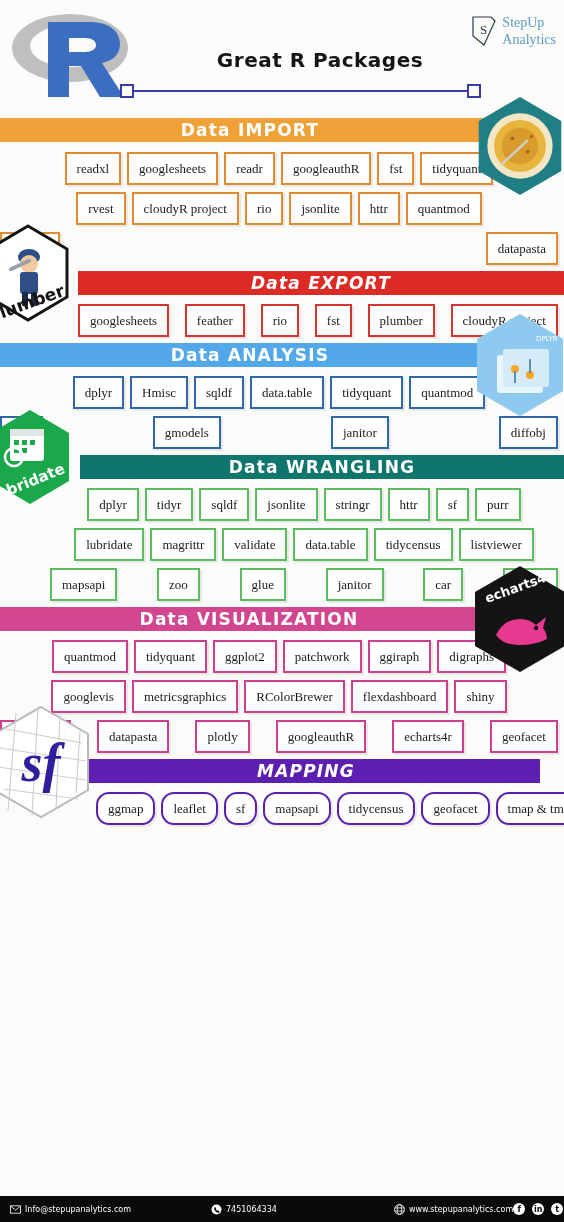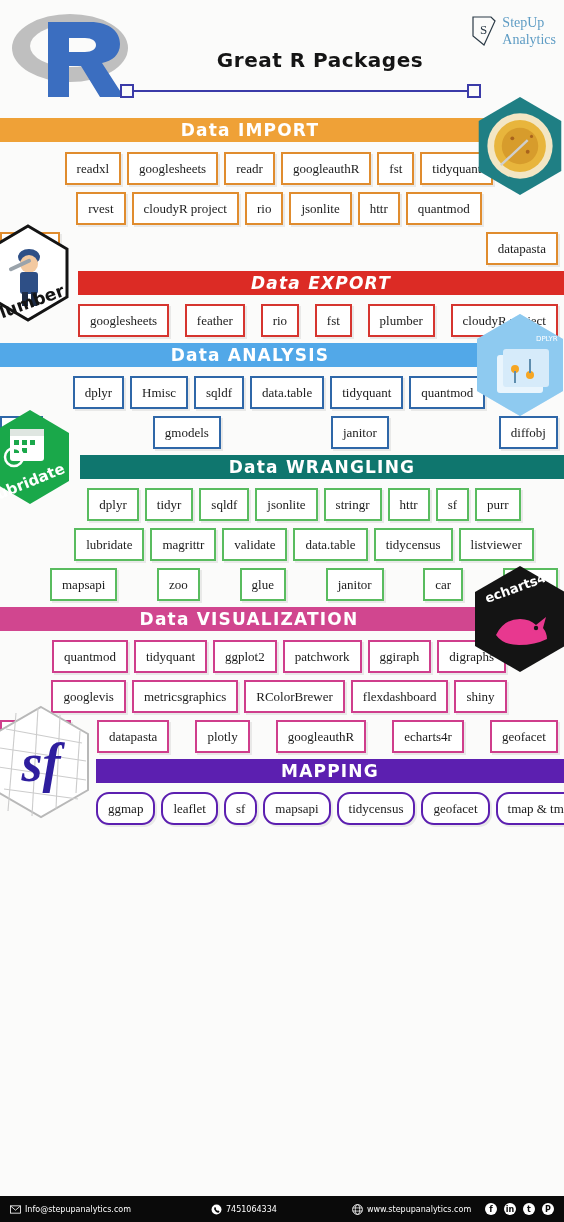--- a/index.html
+++ b/index.html
@@ -119,21 +119,21 @@
   .s-viz .pill { border-color: #cf3e8c; }
   .s-mapping .band { background: #5c1fb0; }
   .s-mapping .pill { border-color: #5c1fb0; border-radius: 13px; }
 
   
   .s-import .band { margin: 0 0 0 0; width: 500px; }
   .s-export .band { margin-left: 78px; width: 486px; font-style: italic; }
   .s-analysis .band { width: 500px; }
   .s-wrangling .band { margin-left: 80px; width: 484px; }
   .s-viz .band { width: 498px; }
-  .s-mapping .band { margin-left: 96px; width: 468px; }
+  .s-mapping .band { margin-left: 72px; width: 468px; font-style: italic; }
 
   .s-import .rows  { padding-top: 10px; }
   .s-export .rows  { padding-left: 78px; }
   .s-wrangling .rows { padding-left: 50px; }
   .s-mapping .rows { padding-left: 96px; }
 
   
   .hex {
     position: absolute;
     width: 92px; height: 100px;
@@ -154,21 +154,21 @@
     background: #0a0a0a;
     display: flex;
     align-items: center;
     font-family: "DejaVu Sans", sans-serif;
     font-size: 8px;
     color: #ffffff;
   }
   .f-item { display: flex; align-items: center; gap: 4px; justify-content: space-between; }
   .f-email { margin-left: 10px; }
   .f-phone { margin-left: 80px; }
-  .f-web   { margin-left: 31px; padding-left: 44px; }
+  .f-web   { margin-left: 73px; padding-left: 44px; }
   .f-social { margin-left: auto; margin-right: 10px; display: flex; gap: 7px; }
   .soc {
     width: 12px; height: 12px;
     border-radius: 50%;
     background: #ffffff;
     color: #0a0a0a;
     font-size: 8px;
     font-weight: 700;
     display: flex; align-items: center; justify-content: center;
     font-family: "DejaVu Sans", sans-serif;

